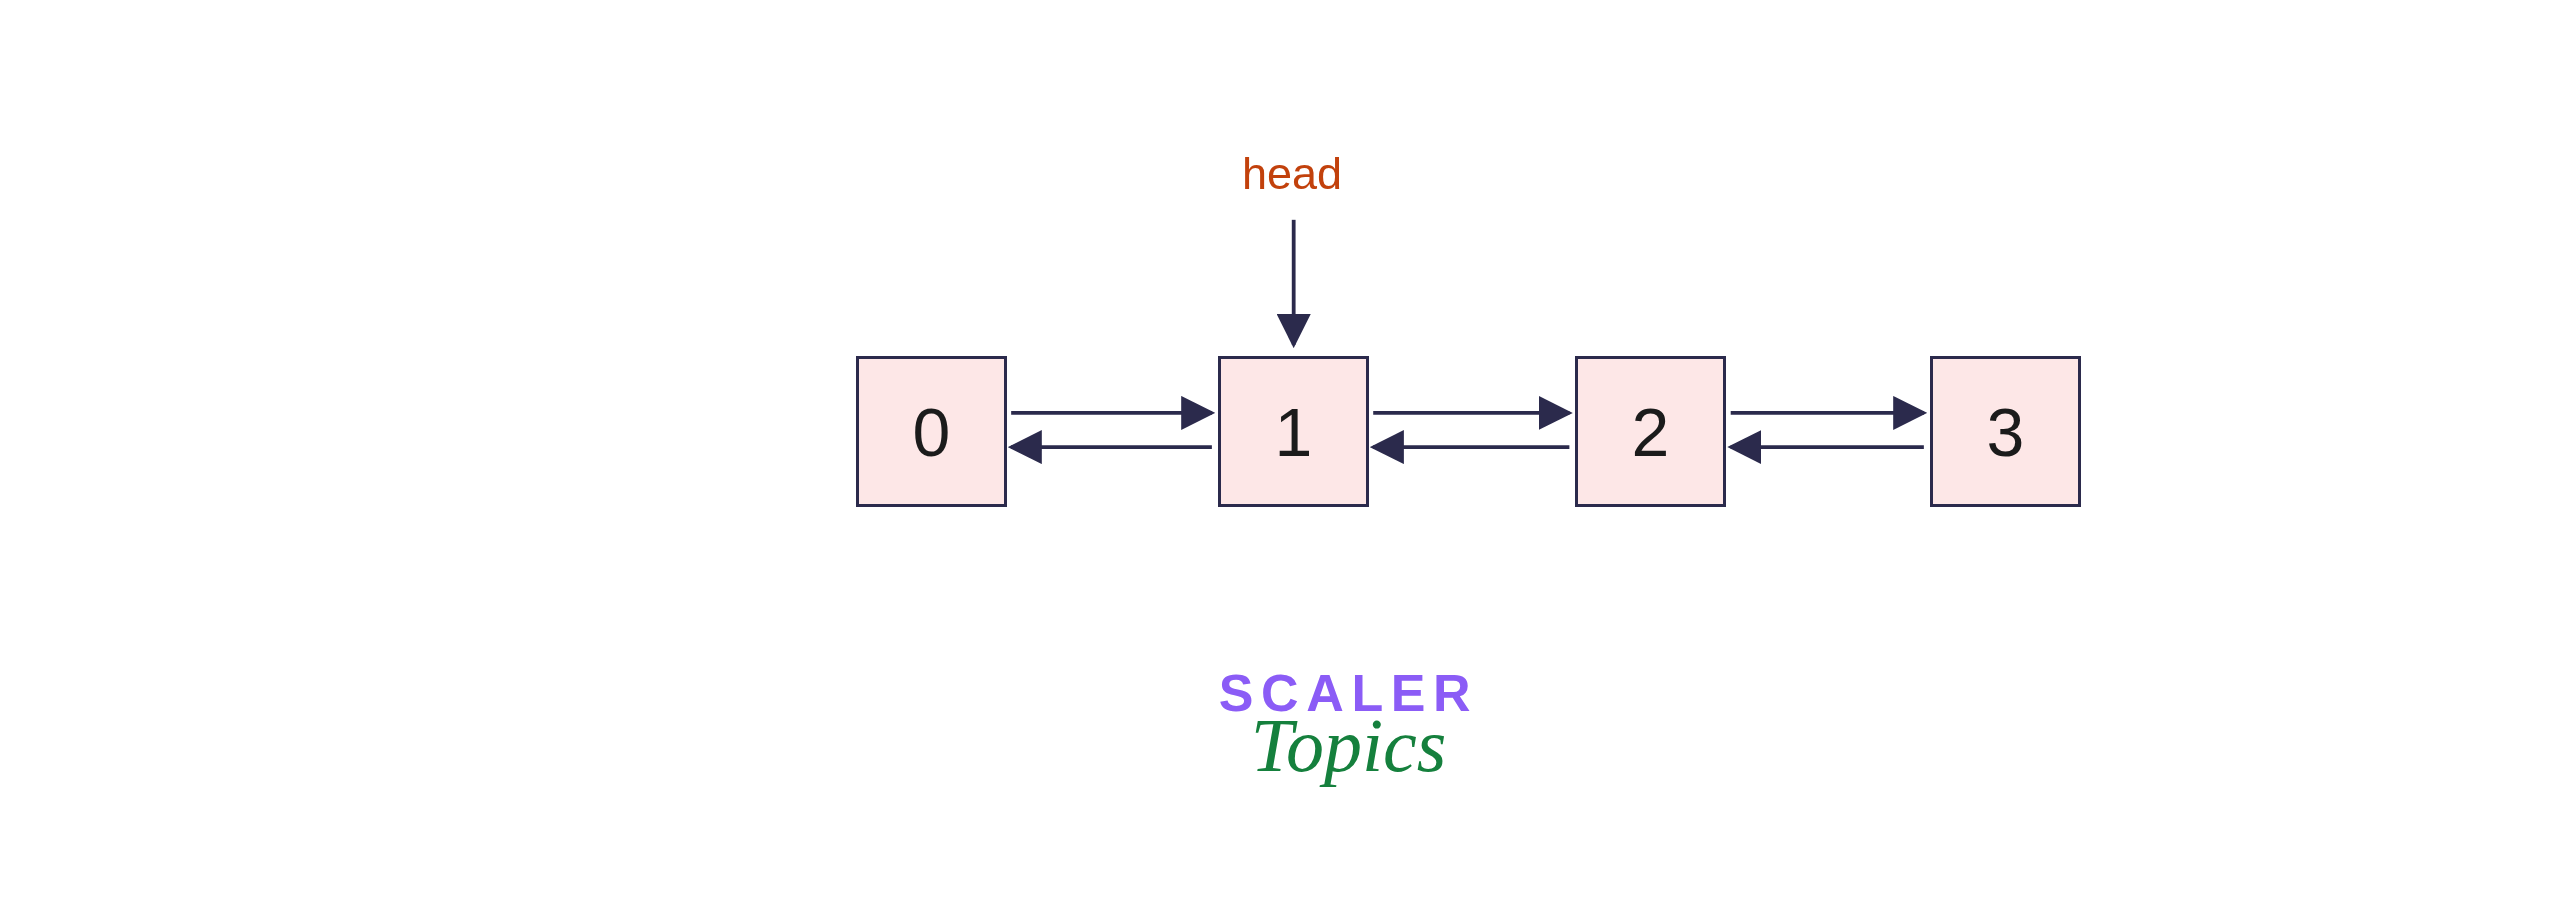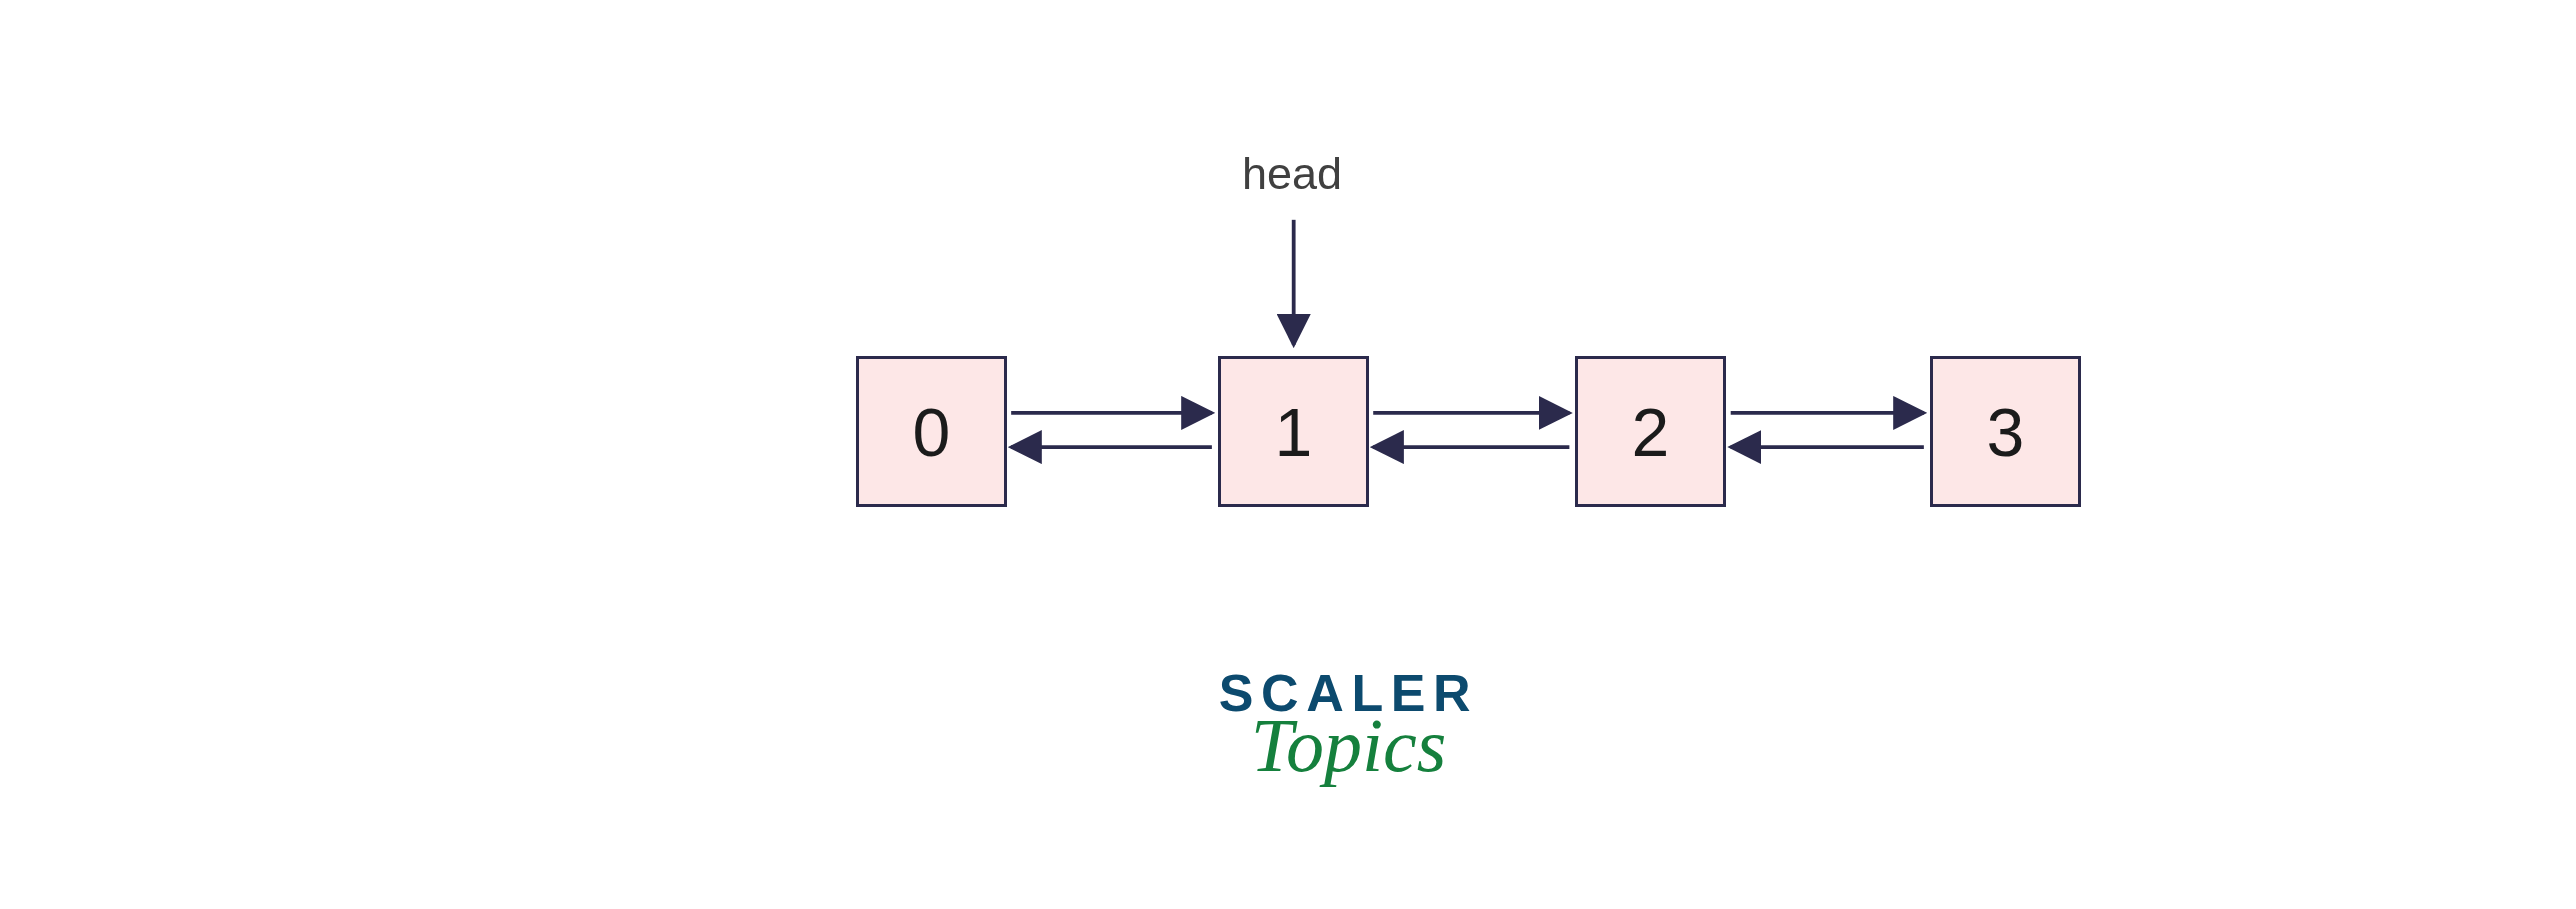--- a/index.html
+++ b/index.html
@@ -12,21 +12,21 @@
   }
   .canvas {
     position: relative;
     width: 2576px;
     height: 910px;
     background: #ffffff;
   }
   .head-label {
     position: absolute;
     font-size: 45px;
-    color: #404040;
+    color: #c2410c;
   }
   .node {
     position: absolute;
     width: 151px;
     height: 151px;
     background: #fde7e7;
     border: 3.8px solid #2b2a4c;
     box-sizing: border-box;
     display: flex;
     align-items: center;
@@ -36,21 +36,21 @@
   }
   .logo {
     position: absolute;
     text-align: center;
   }
   .logo .scaler {
     font-family: Arial, sans-serif;
     font-weight: 900;
     font-size: 52px;
     letter-spacing: 7.6px;
-    color: #0c4a6e;
+    color: #8b5cf6;
     line-height: 1;
   }
   .logo .topics {
     font-family: 'Brush Script MT', 'Comic Sans MS', cursive;
     font-size: 76px;
     color: #15803d;
     line-height: 0.8;
     margin-top: -4.5px;
     font-style: italic;
   }

